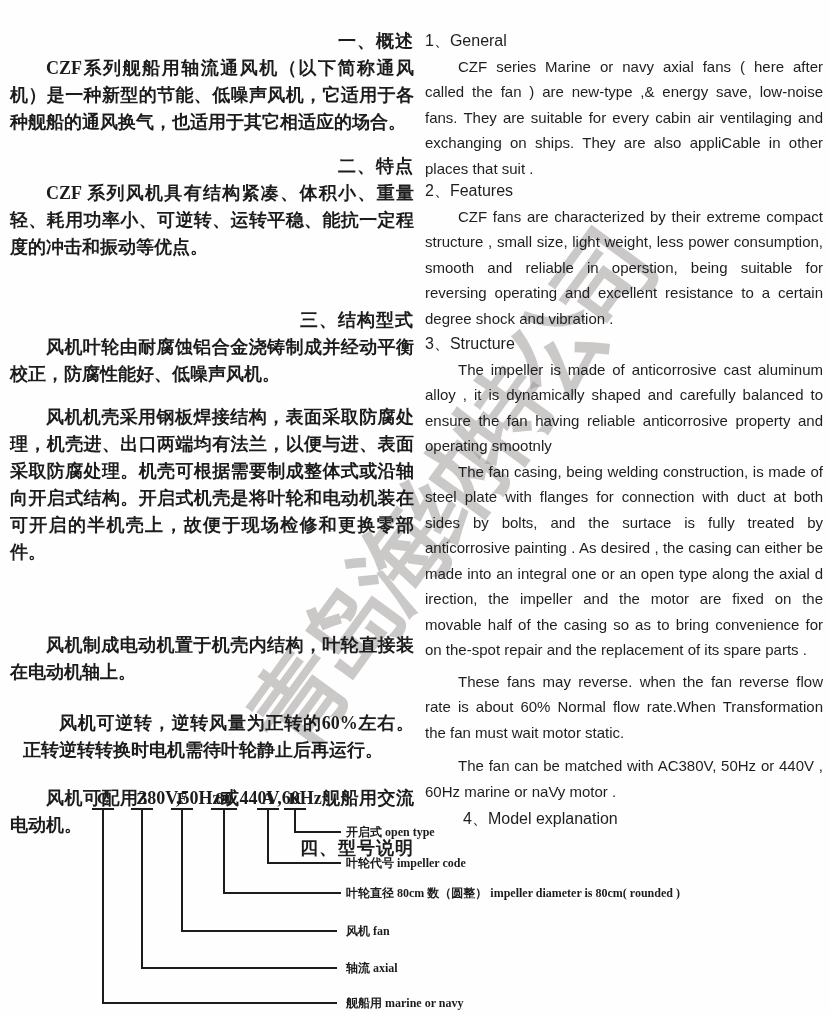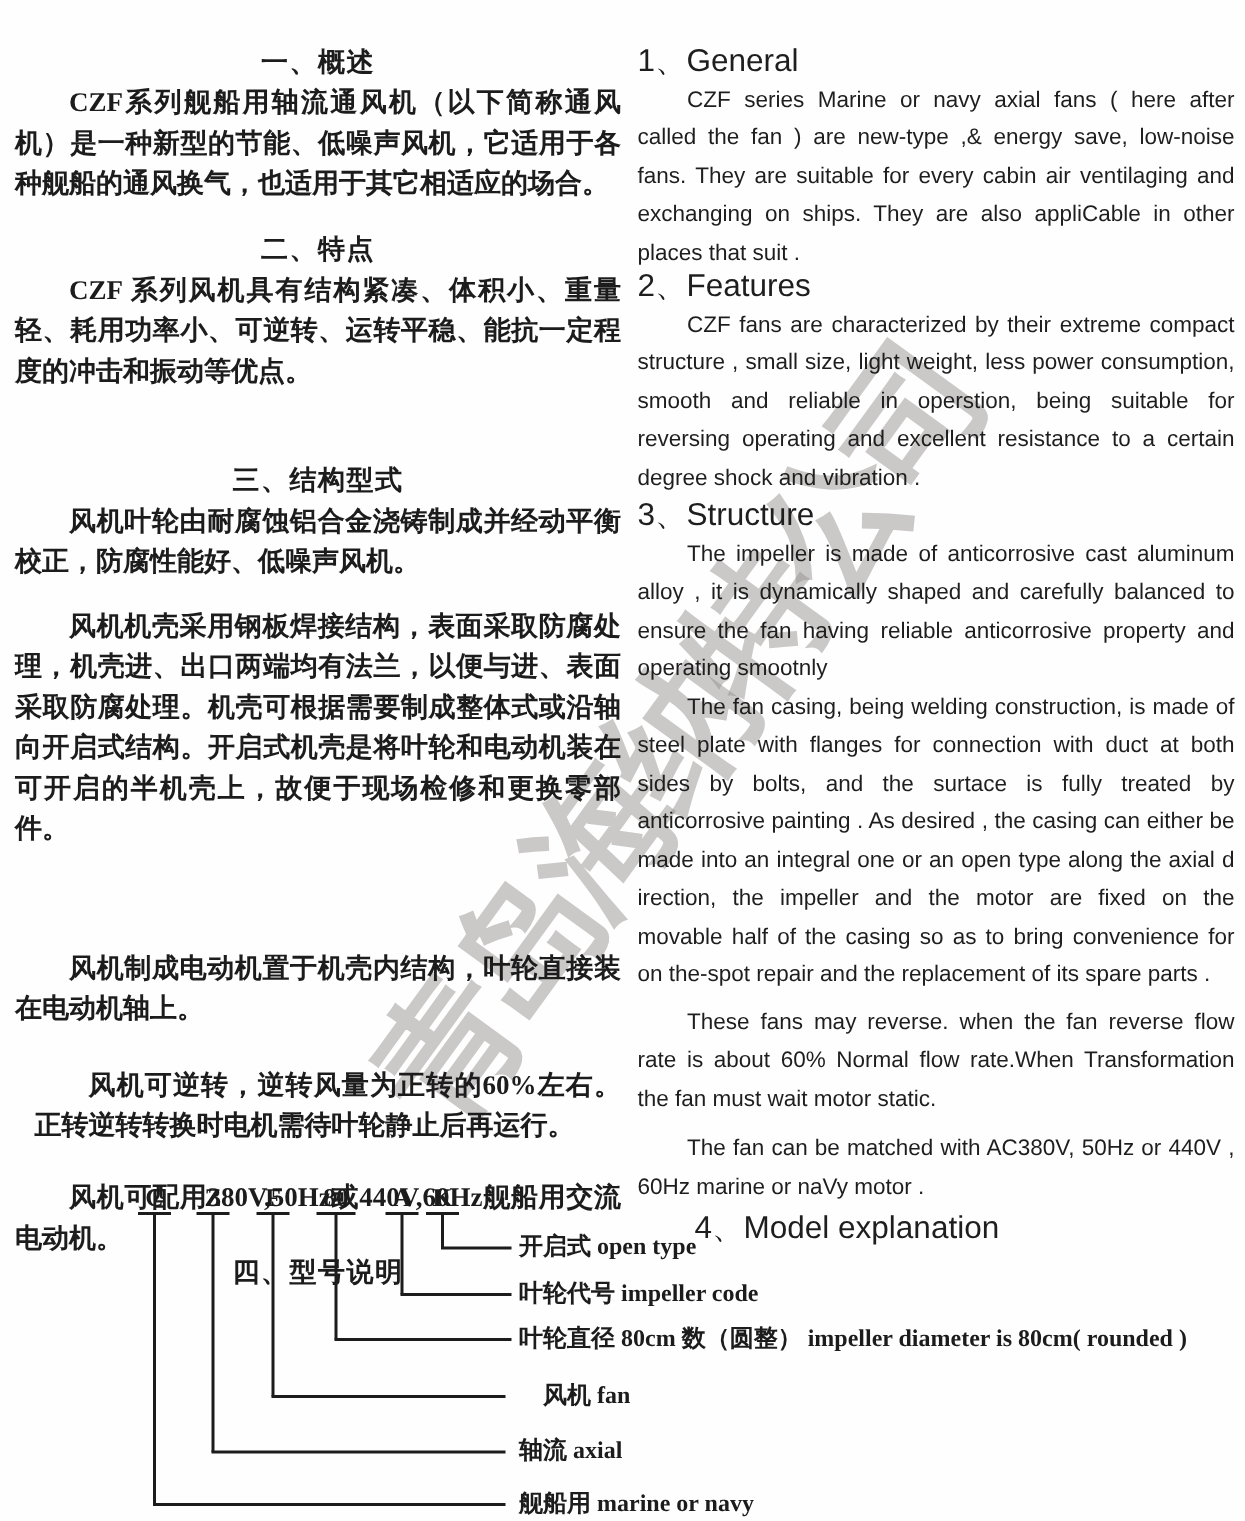--- a/index.html
+++ b/index.html
@@ -26,22 +26,22 @@
     font-family:"Liberation Serif","DejaVu Serif",serif;
     font-size:18px; line-height:27px; font-weight:600;
     text-align:justify;
   }
   .col-right {
     left:425px; top:28px; width:398px;
     font-size:15px; line-height:25.5px;
     text-align:justify; color:#1e1e1e;
   }
   .col p, .col h3 { margin:0; padding:0; }
-  .col-left h3 { font-size:18px; font-weight:700; letter-spacing:1px; text-align:center; }
-  .col-right h3 { font-size:21px; font-weight:500; text-align:left; }
+  .col-left h3 { font-size:18px; font-weight:700; letter-spacing:1px; text-align:right; }
+  .col-right h3 { font-size:16px; font-weight:500; text-align:left; }
   .col-left p  { text-indent:2em; }
   .col-right p { text-indent:2.2em; }
 
   .col-left  .m-h2  { margin-top:17px; }
   .col-left  .m-h3  { margin-top:46px; }
   .col-left  .m-p3b { margin-top:16px; }
   .col-left  .m-p3c { margin-top:66px; }
   .col-left  .m-p3d { margin-top:24px;margin-left:13px; }
   .col-left  .m-p3e { margin-top:21px; }
   .col-left  .m-h4  { margin-top:-4px; }
@@ -57,21 +57,21 @@
     position:absolute; top:789px; height:18px; text-align:center;
     font-family:"Liberation Serif","DejaVu Serif",serif;
     font-size:17px; font-weight:600; padding-bottom:1px;
     border-bottom:2px solid #1c1c1c;
   }
   .vline { position:absolute; width:2px; background:#1c1c1c; top:810px; }
   .hline { position:absolute; height:2px; background:#1c1c1c; }
   .dlabel {
     position:absolute; left:346px; height:26px; line-height:26px;
     font-family:"Liberation Serif","DejaVu Serif",serif;
-    font-size:16px; font-weight:600; white-space:nowrap;
+    font-size:12px; font-weight:600; white-space:nowrap;
   }
 </style>
 </head>
 <body>
 
 <div class="page">
 
   <div class="watermark">青岛海纳特公司</div>
 
   <div class="col col-left">
@@ -120,18 +120,18 @@
     <div class="hline" style="left:294px;top:831px;width:47px;"></div>
     <div class="hline" style="left:267px;top:862px;width:74px;"></div>
     <div class="hline" style="left:223px;top:892px;width:118px;"></div>
     <div class="hline" style="left:181px;top:930px;width:156px;"></div>
     <div class="hline" style="left:141px;top:967px;width:196px;"></div>
     <div class="hline" style="left:102px;top:1002px;width:235px;"></div>
 
     <div class="dlabel" style="top:819px;">开启式 open type</div>
     <div class="dlabel" style="top:850px;">叶轮代号 impeller code</div>
     <div class="dlabel" style="top:880px;">叶轮直径 80cm 数（圆整）  impeller diameter is 80cm( rounded )</div>
-    <div class="dlabel" style="top:918px;margin-left:16px;">风机 fan</div>
+    <div class="dlabel" style="top:918px;">风机 fan</div>
     <div class="dlabel" style="top:955px;">轴流 axial</div>
     <div class="dlabel" style="top:990px;">舰船用  marine or navy</div>
   </div>
 
 </div>
 
 </body></html>

